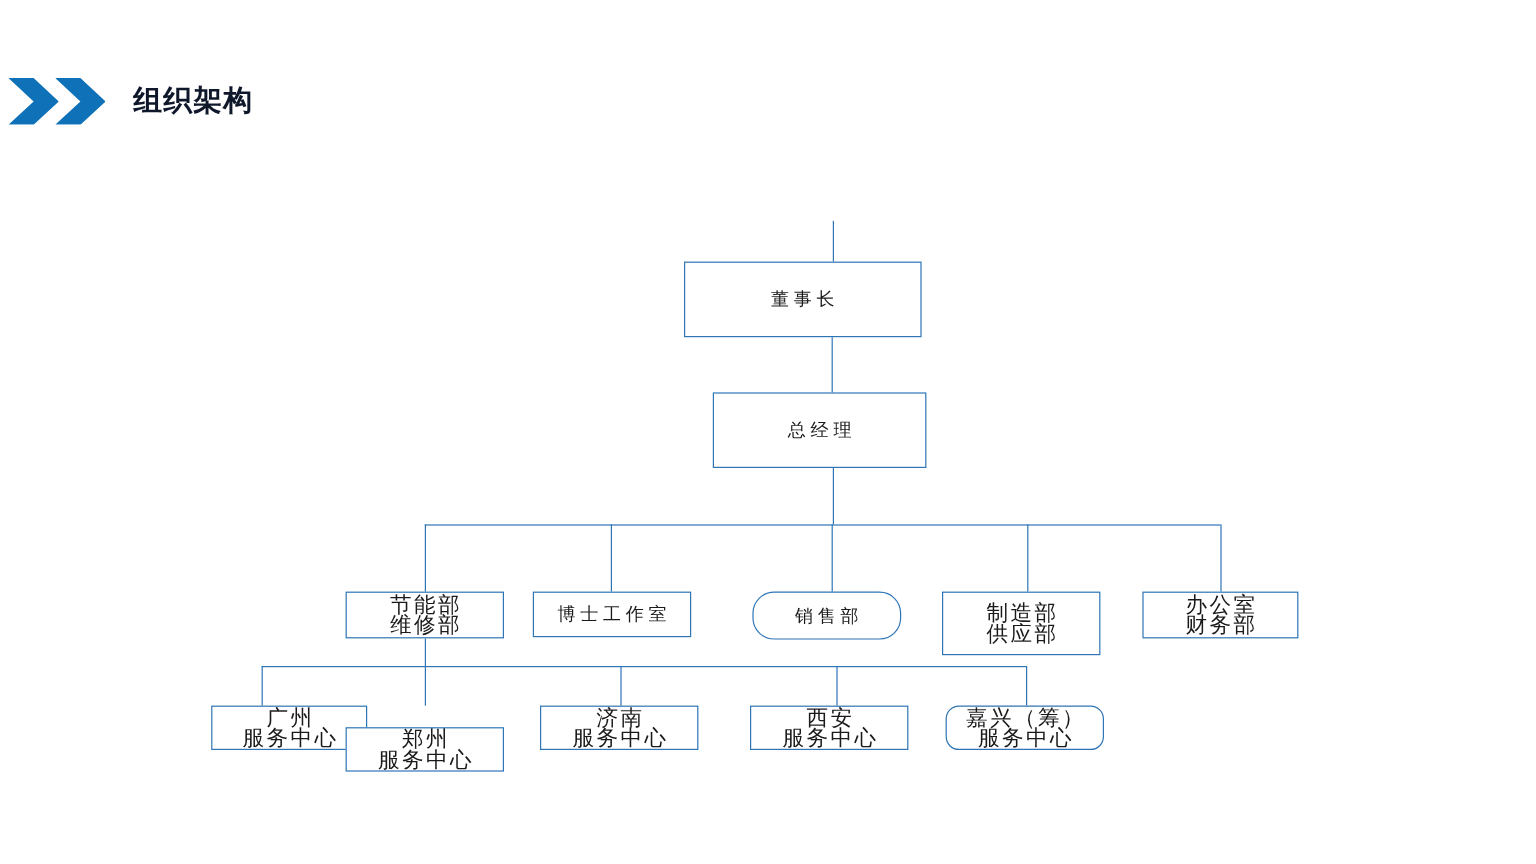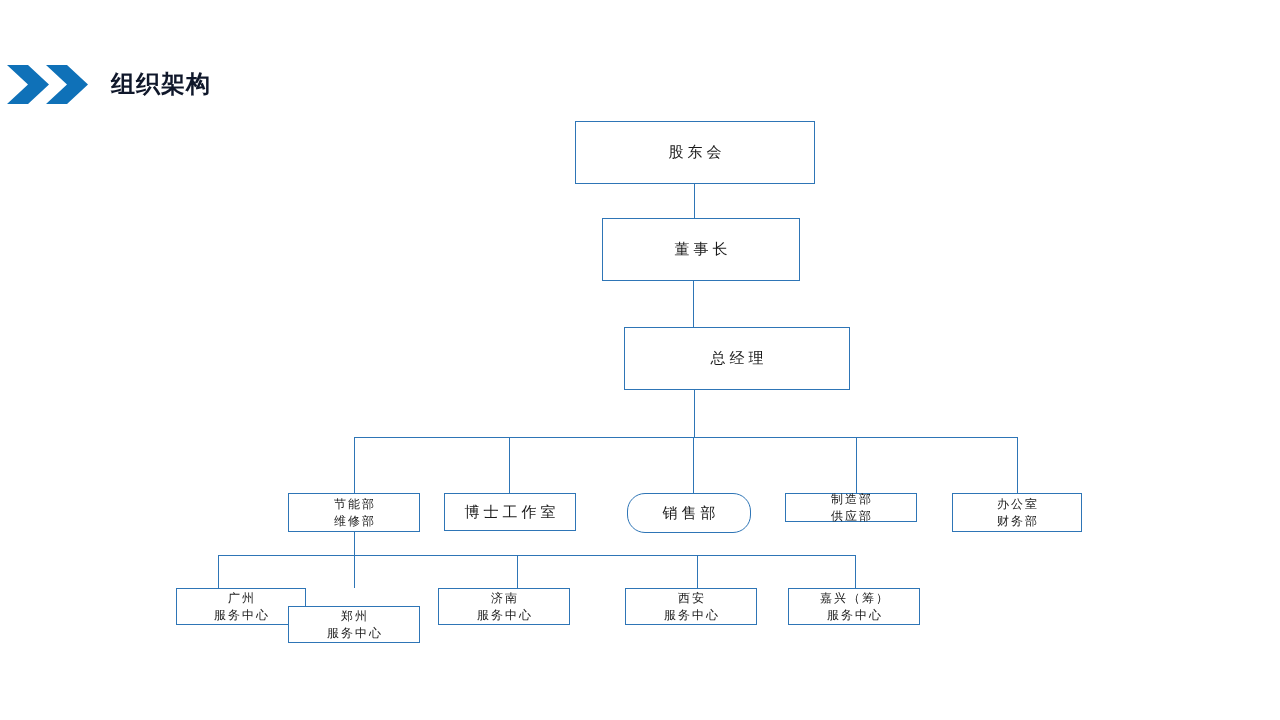--- a/index.html
+++ b/index.html
@@ -37,83 +37,80 @@
     background: #ffffff;
     display: flex;
     flex-direction: column;
     align-items: center;
     justify-content: center;
     text-align: center;
     color: #1a1a1a;
   }
   .box.big  { font-size: 15px; letter-spacing: 4px; text-indent: 4px; }
   .box.one  { font-size: 15px; letter-spacing: 4px; text-indent: 4px; }
-  .box.two  { font-size: 12px; letter-spacing: 2px; text-indent: 2px; line-height: 17px; }
+  .box.two  { font-size: 18px; letter-spacing: 2px; text-indent: 2px; line-height: 17px; }
   
   .hline, .vline { position: absolute; background: #2e75b6; }
   .hline { height: 1px; }
   .vline { width: 1px; }
 </style>
 </head>
 <body>
 
 <div class="slide">
 
   <div class="chev" style="left:7px; top:65px;"></div>
   <div class="chev" style="left:46px; top:65px;"></div>
   <div class="page-title">组织架构</div>
 
-  <div class="box big" style="left:575px; top:121px; width:240px; height:63px;">
-    <span>股东会</span>
-  </div>
 
-  <div class="box big" style="left:602px; top:218px; width:198px; height:63px;">
+  <div class="box big" style="left:570px; top:218px; width:198px; height:63px;">
     <span>董事长</span>
   </div>
 
-  <div class="box big" style="left:624px; top:327px; width:226px; height:63px;">
+  <div class="box big" style="left:594px; top:327px; width:178px; height:63px;">
     <span>总经理</span>
   </div>
 
   <div class="box two" style="left:288px; top:493px; width:132px; height:39px;">
     <span>节能部</span>
     <span>维修部</span>
   </div>
   <div class="box one" style="left:444px; top:493px; width:132px; height:38px;">
     <span>博士工作室</span>
   </div>
   <div class="box one" style="left:627px; top:493px; width:124px; height:40px;border-radius:18px;">
     <span>销售部</span>
   </div>
-  <div class="box two" style="left:785px; top:493px; width:132px; height:29px;">
+  <div class="box two" style="left:785px; top:493px; width:132px; height:53px;">
     <span>制造部</span>
     <span>供应部</span>
   </div>
   <div class="box two" style="left:952px; top:493px; width:130px; height:39px;">
     <span>办公室</span>
     <span>财务部</span>
   </div>
 
   <div class="box two" style="left:133px; top:588px; width:130px; height:37px;margin-left:43px;">
     <span>广州</span>
     <span>服务中心</span>
   </div>
   <div class="box two" style="left:288px; top:606px; width:132px; height:37px;">
     <span>郑州</span>
     <span>服务中心</span>
   </div>
-  <div class="box two" style="left:438px; top:588px; width:132px; height:37px;">
+  <div class="box two" style="left:450px; top:588px; width:132px; height:37px;">
     <span>济南</span>
     <span>服务中心</span>
   </div>
   <div class="box two" style="left:625px; top:588px; width:132px; height:37px;">
     <span>西安</span>
     <span>服务中心</span>
   </div>
-  <div class="box two" style="left:788px; top:588px; width:132px; height:37px;">
+  <div class="box two" style="left:788px; top:588px; width:132px; height:37px;border-radius:11px;">
     <span>嘉兴（筹）</span>
     <span>服务中心</span>
   </div>
 
   <div class="vline" style="left:694px; top:184px; height:34px;"></div>
   <div class="vline" style="left:693px; top:281px; height:46px;"></div>
   <div class="vline" style="left:694px; top:390px; height:47px;"></div>
   <div class="hline" style="left:354px; top:437px; width:663px;"></div>
   <div class="vline" style="left:354px;  top:437px; height:56px;"></div>
   <div class="vline" style="left:509px;  top:437px; height:56px;"></div>

